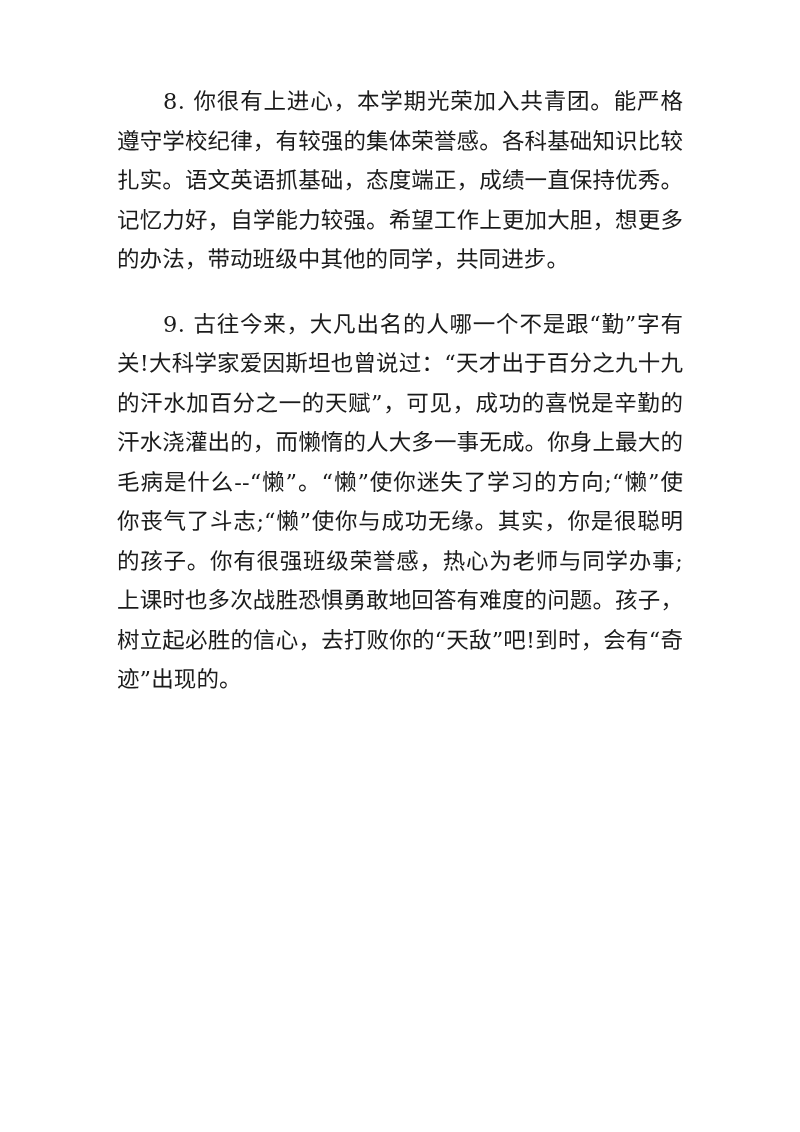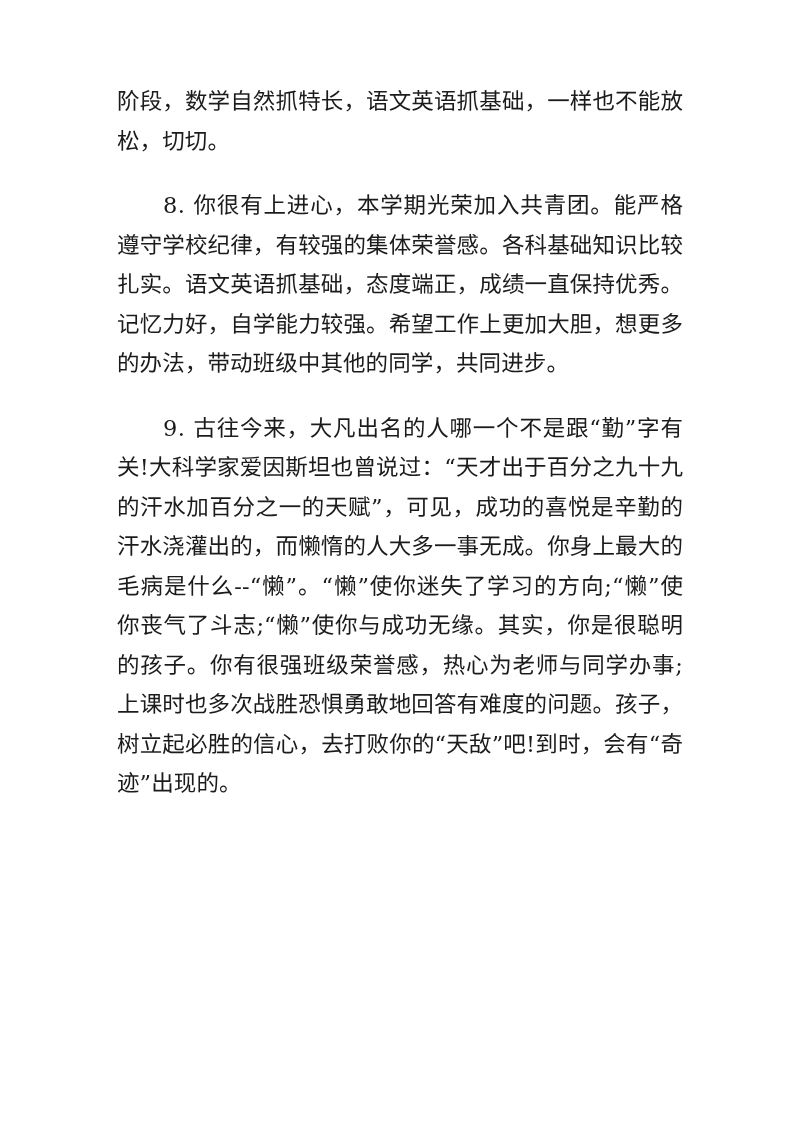--- a/index.html
+++ b/index.html
@@ -48,21 +48,20 @@
     font-family: "DejaVu Serif", "Liberation Serif", serif;
     letter-spacing: 0.5px;
   }
 </style>
 </head>
 <body>
 
 <div class="page">
   <div class="text-column">
 
-    <p class="para">阶段，数学自然抓特长，语文英语抓基础，一样也不能放松，切切。</p>
 
     <p class="para indent"><span class="num">8.</span> <span>你很有上进心，本学期光荣加入共青团。能严格遵守学校纪律，有较强的集体荣誉感。各科基础知识比较扎实。语文英语抓基础，态度端正，成绩一直保持优秀。记忆力好，自学能力较强。希望工作上更加大胆，想更多的办法，带动班级中其他的同学，共同进步。</span></p>
 
     <p class="para indent"><span class="num">9.</span> <span>古往今来，大凡出名的人哪一个不是跟“勤”字有关!大科学家爱因斯坦也曾说过：“天才出于百分之九十九的汗水加百分之一的天赋”，可见，成功的喜悦是辛勤的汗水浇灌出的，而懒惰的人大多一事无成。你身上最大的毛病是什么--“懒”。“懒”使你迷失了学习的方向;“懒”使你丧气了斗志;“懒”使你与成功无缘。其实，你是很聪明的孩子。你有很强班级荣誉感，热心为老师与同学办事;上课时也多次战胜恐惧勇敢地回答有难度的问题。孩子，树立起必胜的信心，去打败你的“天敌”吧!到时，会有“奇迹”出现的。</span></p>
 
 
   </div>
 </div>
 
 </body></html>

